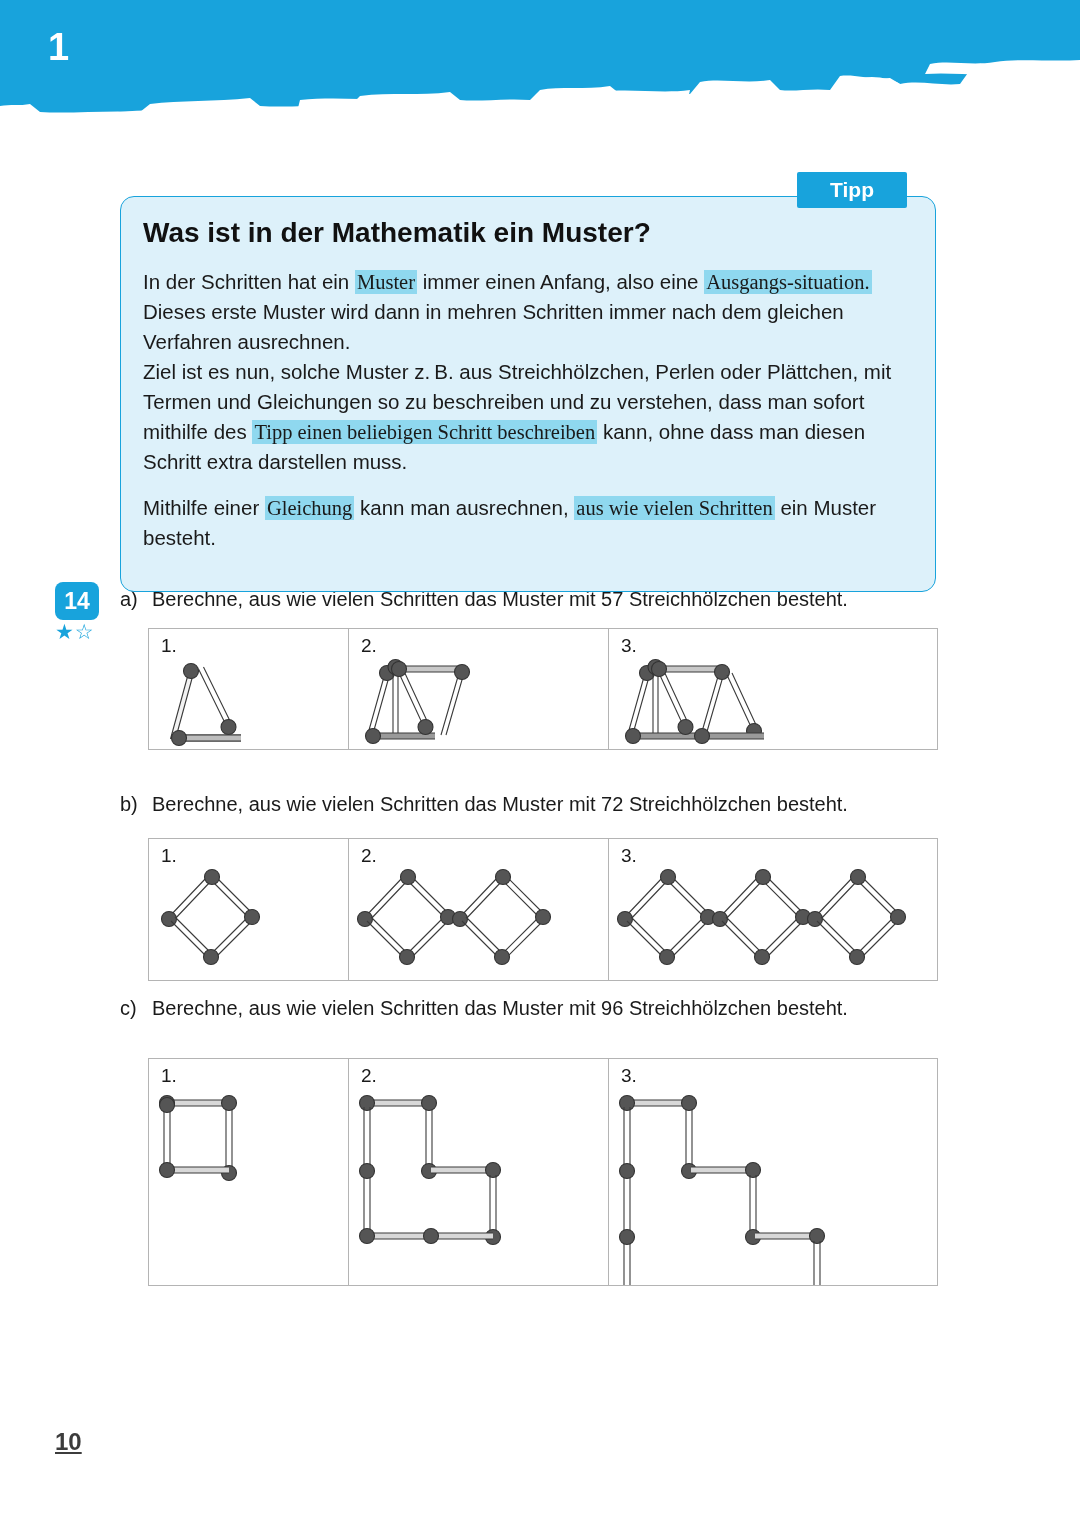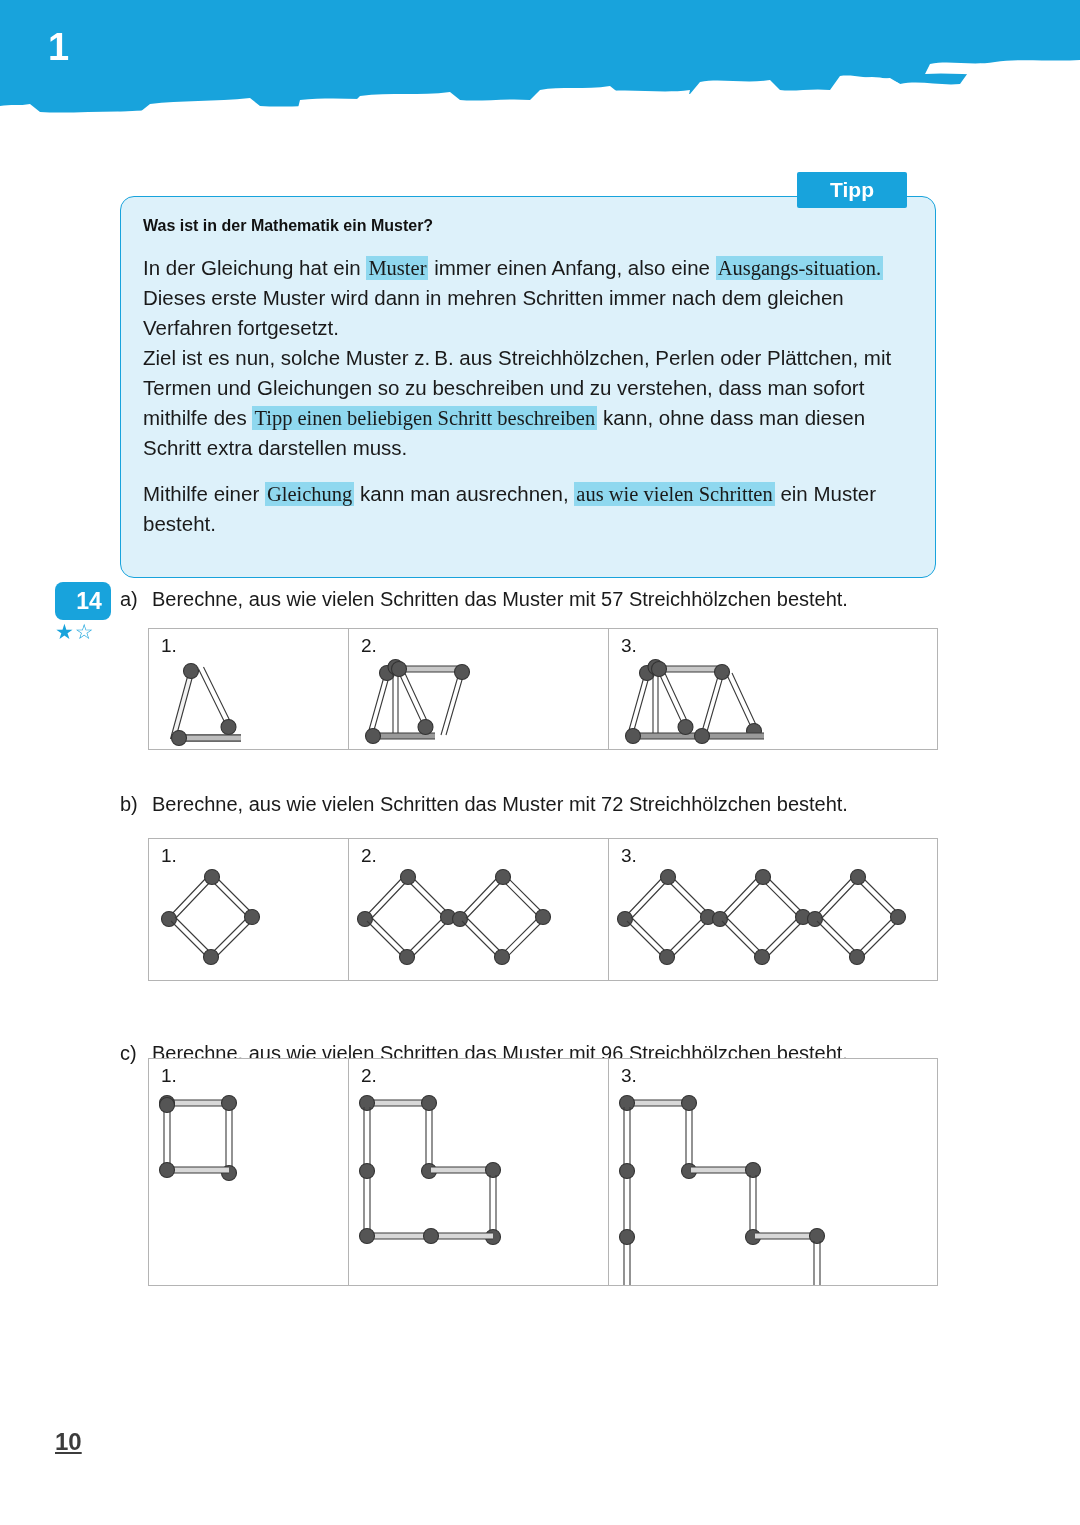--- a/index.html
+++ b/index.html
@@ -63,21 +63,21 @@
     left: 120px; top: 196px;
     width: 816px;
     box-sizing: border-box;
     border: 1.6px solid #18a3dc;
     border-radius: 14px;
     background: #ddf1fa;
     padding: 20px 24px 22px 22px;
     z-index: 2;
   }
   .tipp-heading {
-    font-size: 16px;
+    font-size: 28px;
     font-weight: bold;
     color: #111;
     margin: 0 0 18px 0;
   }
   .tipp-p {
     font-size: 20.5px;
     line-height: 30px;
     color: #1a1a1a;
     margin: 0 0 16px 0;
   }
@@ -96,21 +96,20 @@
     left: 55px; top: 582px;
     width: 44px; height: 38px;
     background: #18a3dc;
     border-radius: 8px;
     color: #fff;
     font-size: 23px;
     font-weight: bold;
     display: flex;
     align-items: center;
     justify-content: center;
-    padding-left: 12px;
   }
   .ex-stars {
     position: absolute;
     left: 55px; top: 621px;
     width: 48px;
     display: flex;
     gap: 1px;
     color: #18a3dc;
     font-size: 21px;
     line-height: 1;
@@ -190,21 +189,21 @@
       C198,122 158,116 118,120 Z"></path>
   </svg>
   <div class="header-chapter-num">1</div>
 </div>
 
 <div class="tipp-tab">Tipp</div>
 
 <div class="tipp-box">
   <div class="tipp-heading">Was ist in der Mathematik ein Muster?</div>
 
-  <p class="tipp-p"><span>In der Gleichung hat ein </span><span class="hl">Muster</span><span> immer einen Anfang, also eine </span><span class="hl">Ausgangs-situation.</span><span> Dieses erste Muster wird dann in mehren Schritten immer nach dem gleichen Verfahren fortgesetzt.</span></p>
+  <p class="tipp-p"><span>In der Schritten hat ein </span><span class="hl">Muster</span><span> immer einen Anfang, also eine </span><span class="hl">Ausgangs-situation.</span><span> Dieses erste Muster wird dann in mehren Schritten immer nach dem gleichen Verfahren ausrechnen.</span></p>
 
   <p class="tipp-p" style="margin-top:-16px;"><span>Ziel ist es nun, solche Muster z. B. aus Streichhölzchen, Perlen oder Plättchen, mit Termen und Gleichungen so zu beschreiben und zu verstehen, dass man sofort mithilfe des </span><span class="hl">Tipp einen beliebigen Schritt beschreiben</span><span> kann, ohne dass man diesen Schritt extra darstellen muss.</span></p>
 
   <p class="tipp-p"><span>Mithilfe einer </span><span class="hl">Gleichung</span><span> kann man ausrechnen, </span><span class="hl">aus wie vielen Schritten</span><span> ein Muster besteht.</span></p>
 </div>
 
 <div class="ex-badge">14</div>
 <div class="ex-stars">
   <span>★</span>
   <span>☆</span>
@@ -353,21 +352,21 @@
           <circle cx="249" cy="38" r="7.5" fill="#555" stroke="#333"></circle>
         <path d="M291,80 L253,118 M287,76 L249,114"></path>
           <circle cx="289" cy="78" r="7.5" fill="#555" stroke="#333"></circle>
         <path d="M246,120 L208,82 M250,116 L212,78"></path>
           <circle cx="248" cy="118" r="7.5" fill="#555" stroke="#333"></circle>
       </g>
     </svg>
   </div>
 </div>
 
-<div class="task-line" style="left:120px; top:1042px;">
+<div class="task-line" style="left:120px; top:997px;">
   <span class="task-letter">c)</span><span>Berechne, aus wie vielen Schritten das Muster mit 96 Streichhölzchen besteht.</span>
 </div>
 
 <div class="fig-table" style="left:148px; top:1058px; width:790px; height:228px;">
   <div class="fig-cell" style="width:200px;">
     <span class="fig-label">1.</span>
     <svg class="fig-svg" width="200" height="226" viewBox="0 0 200 226">
       <g stroke="#3b3b3b" stroke-width="1.1" fill="none">
         <rect x="18" y="41" width="62" height="6" fill="#d8d8d8" stroke="none"></rect>
         <path d="M18,41 L80,41 M18,47 L80,47"></path>

